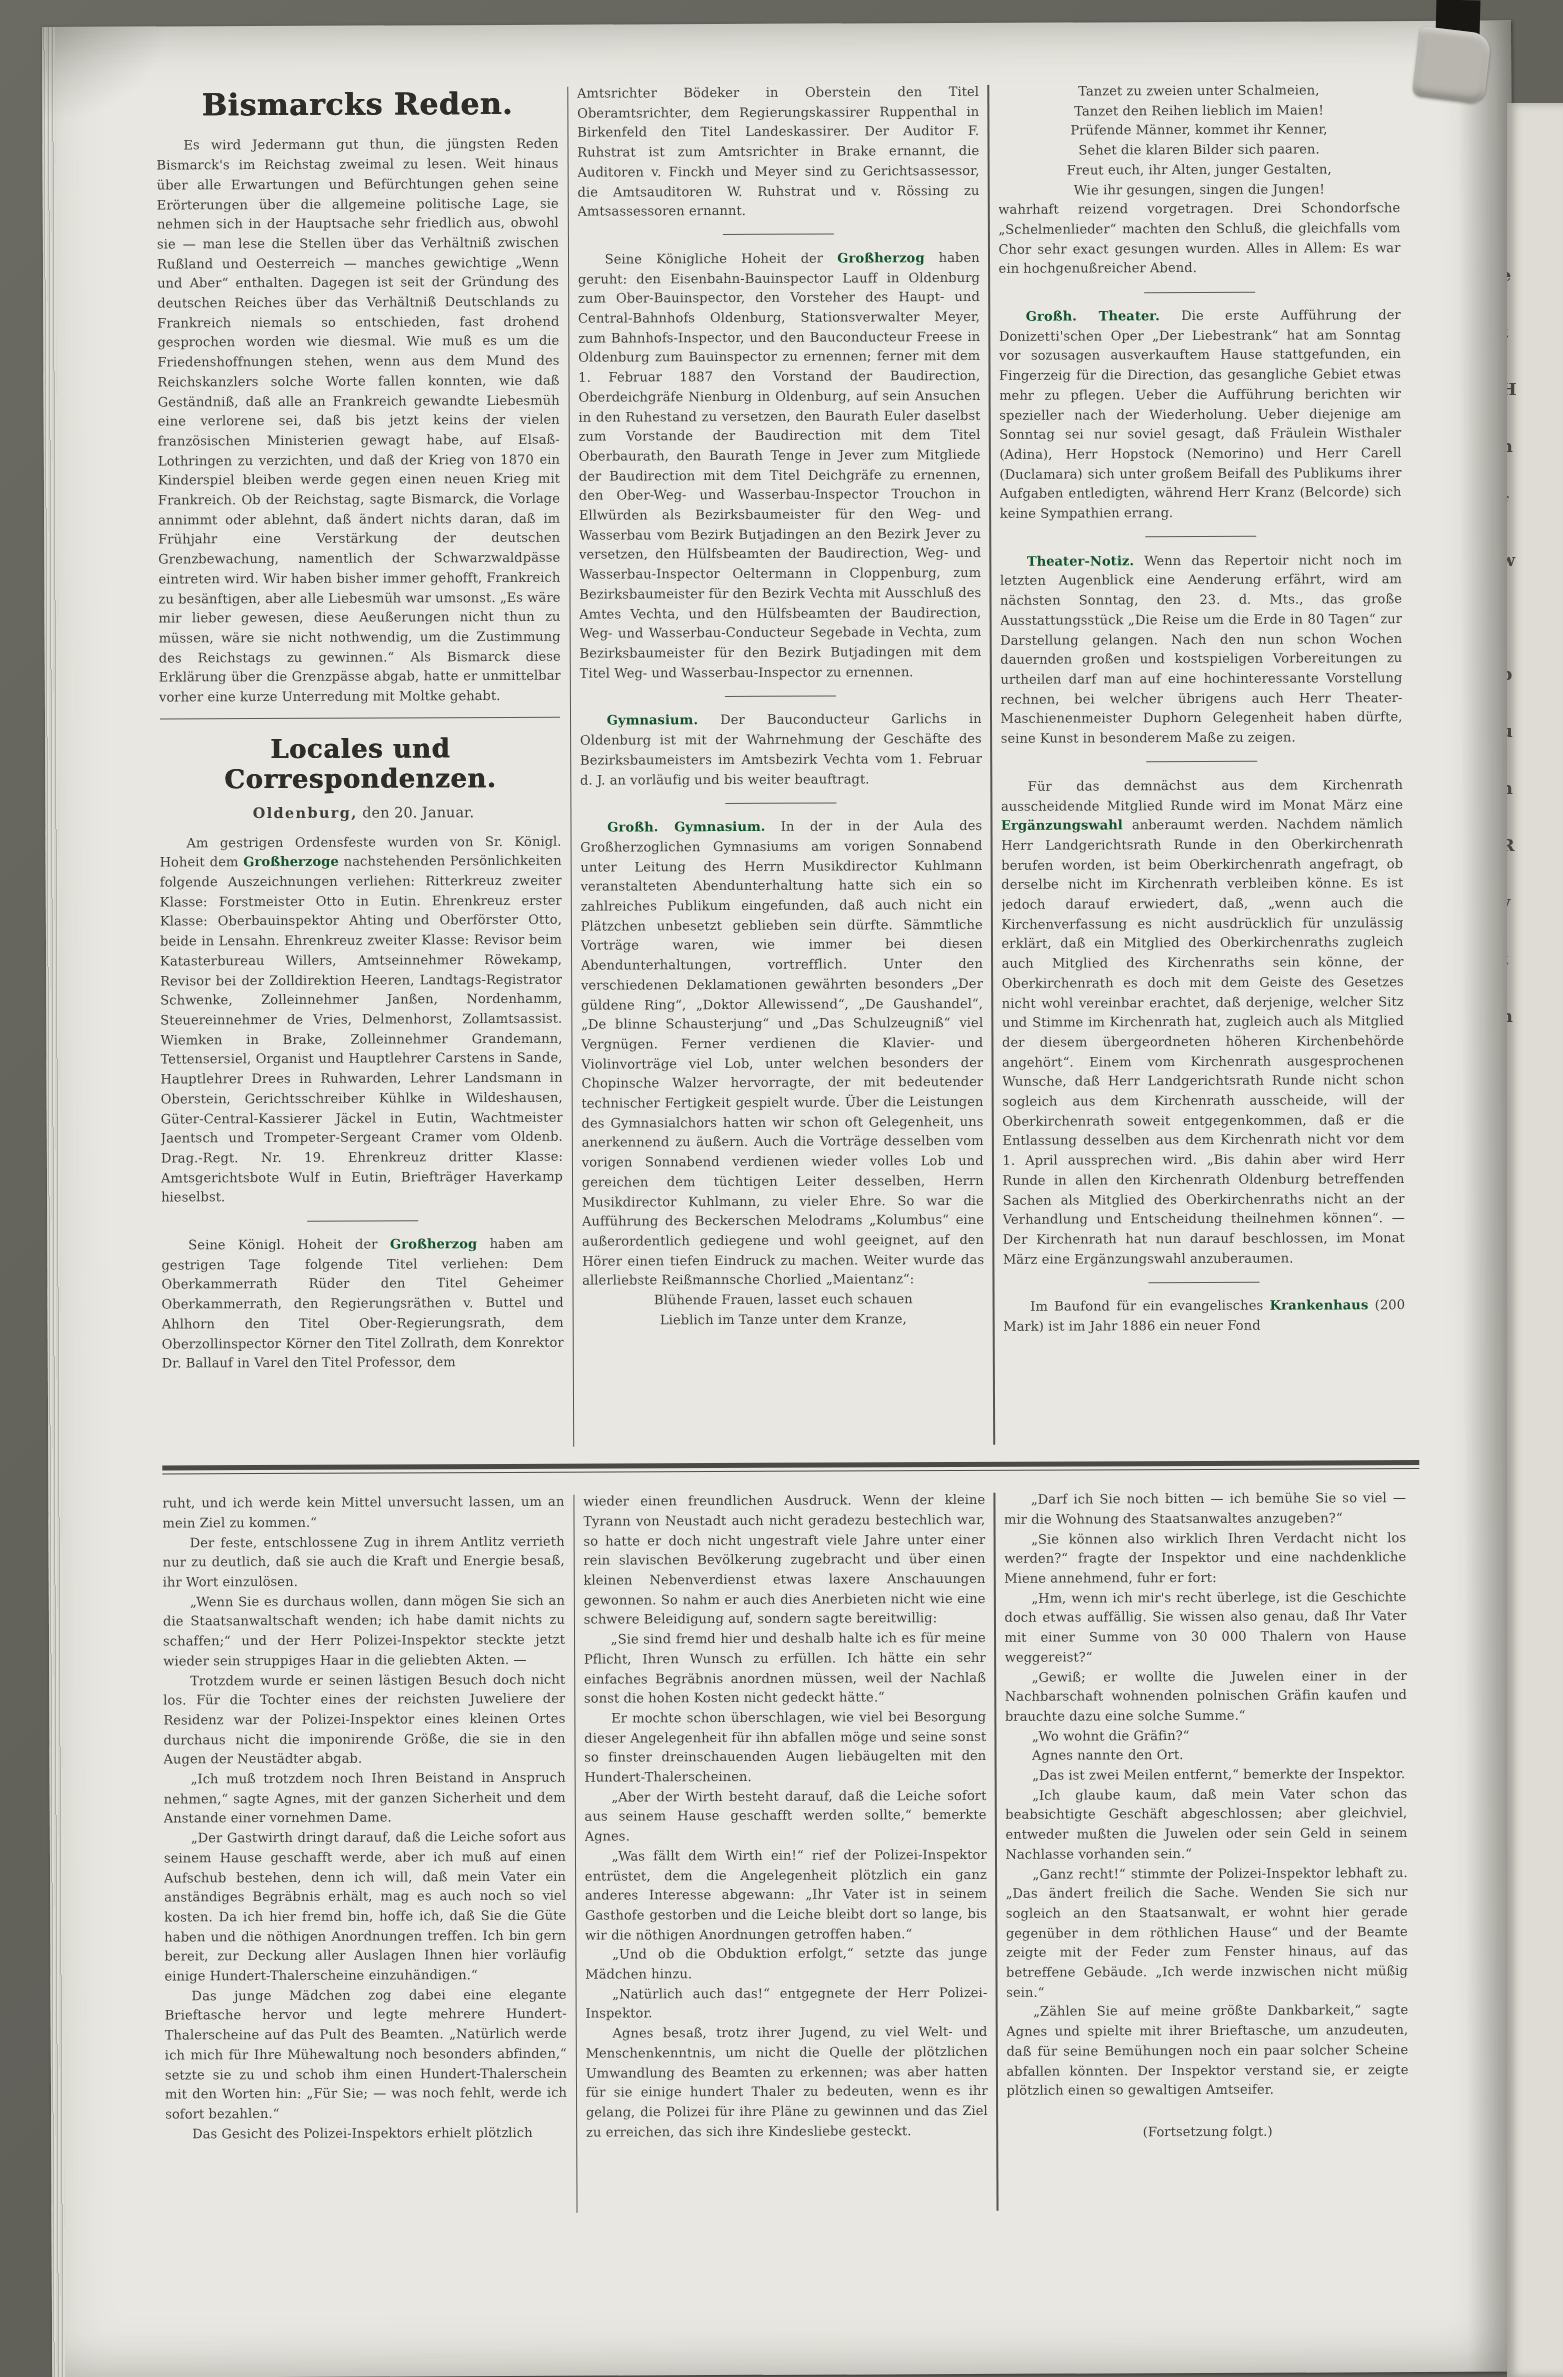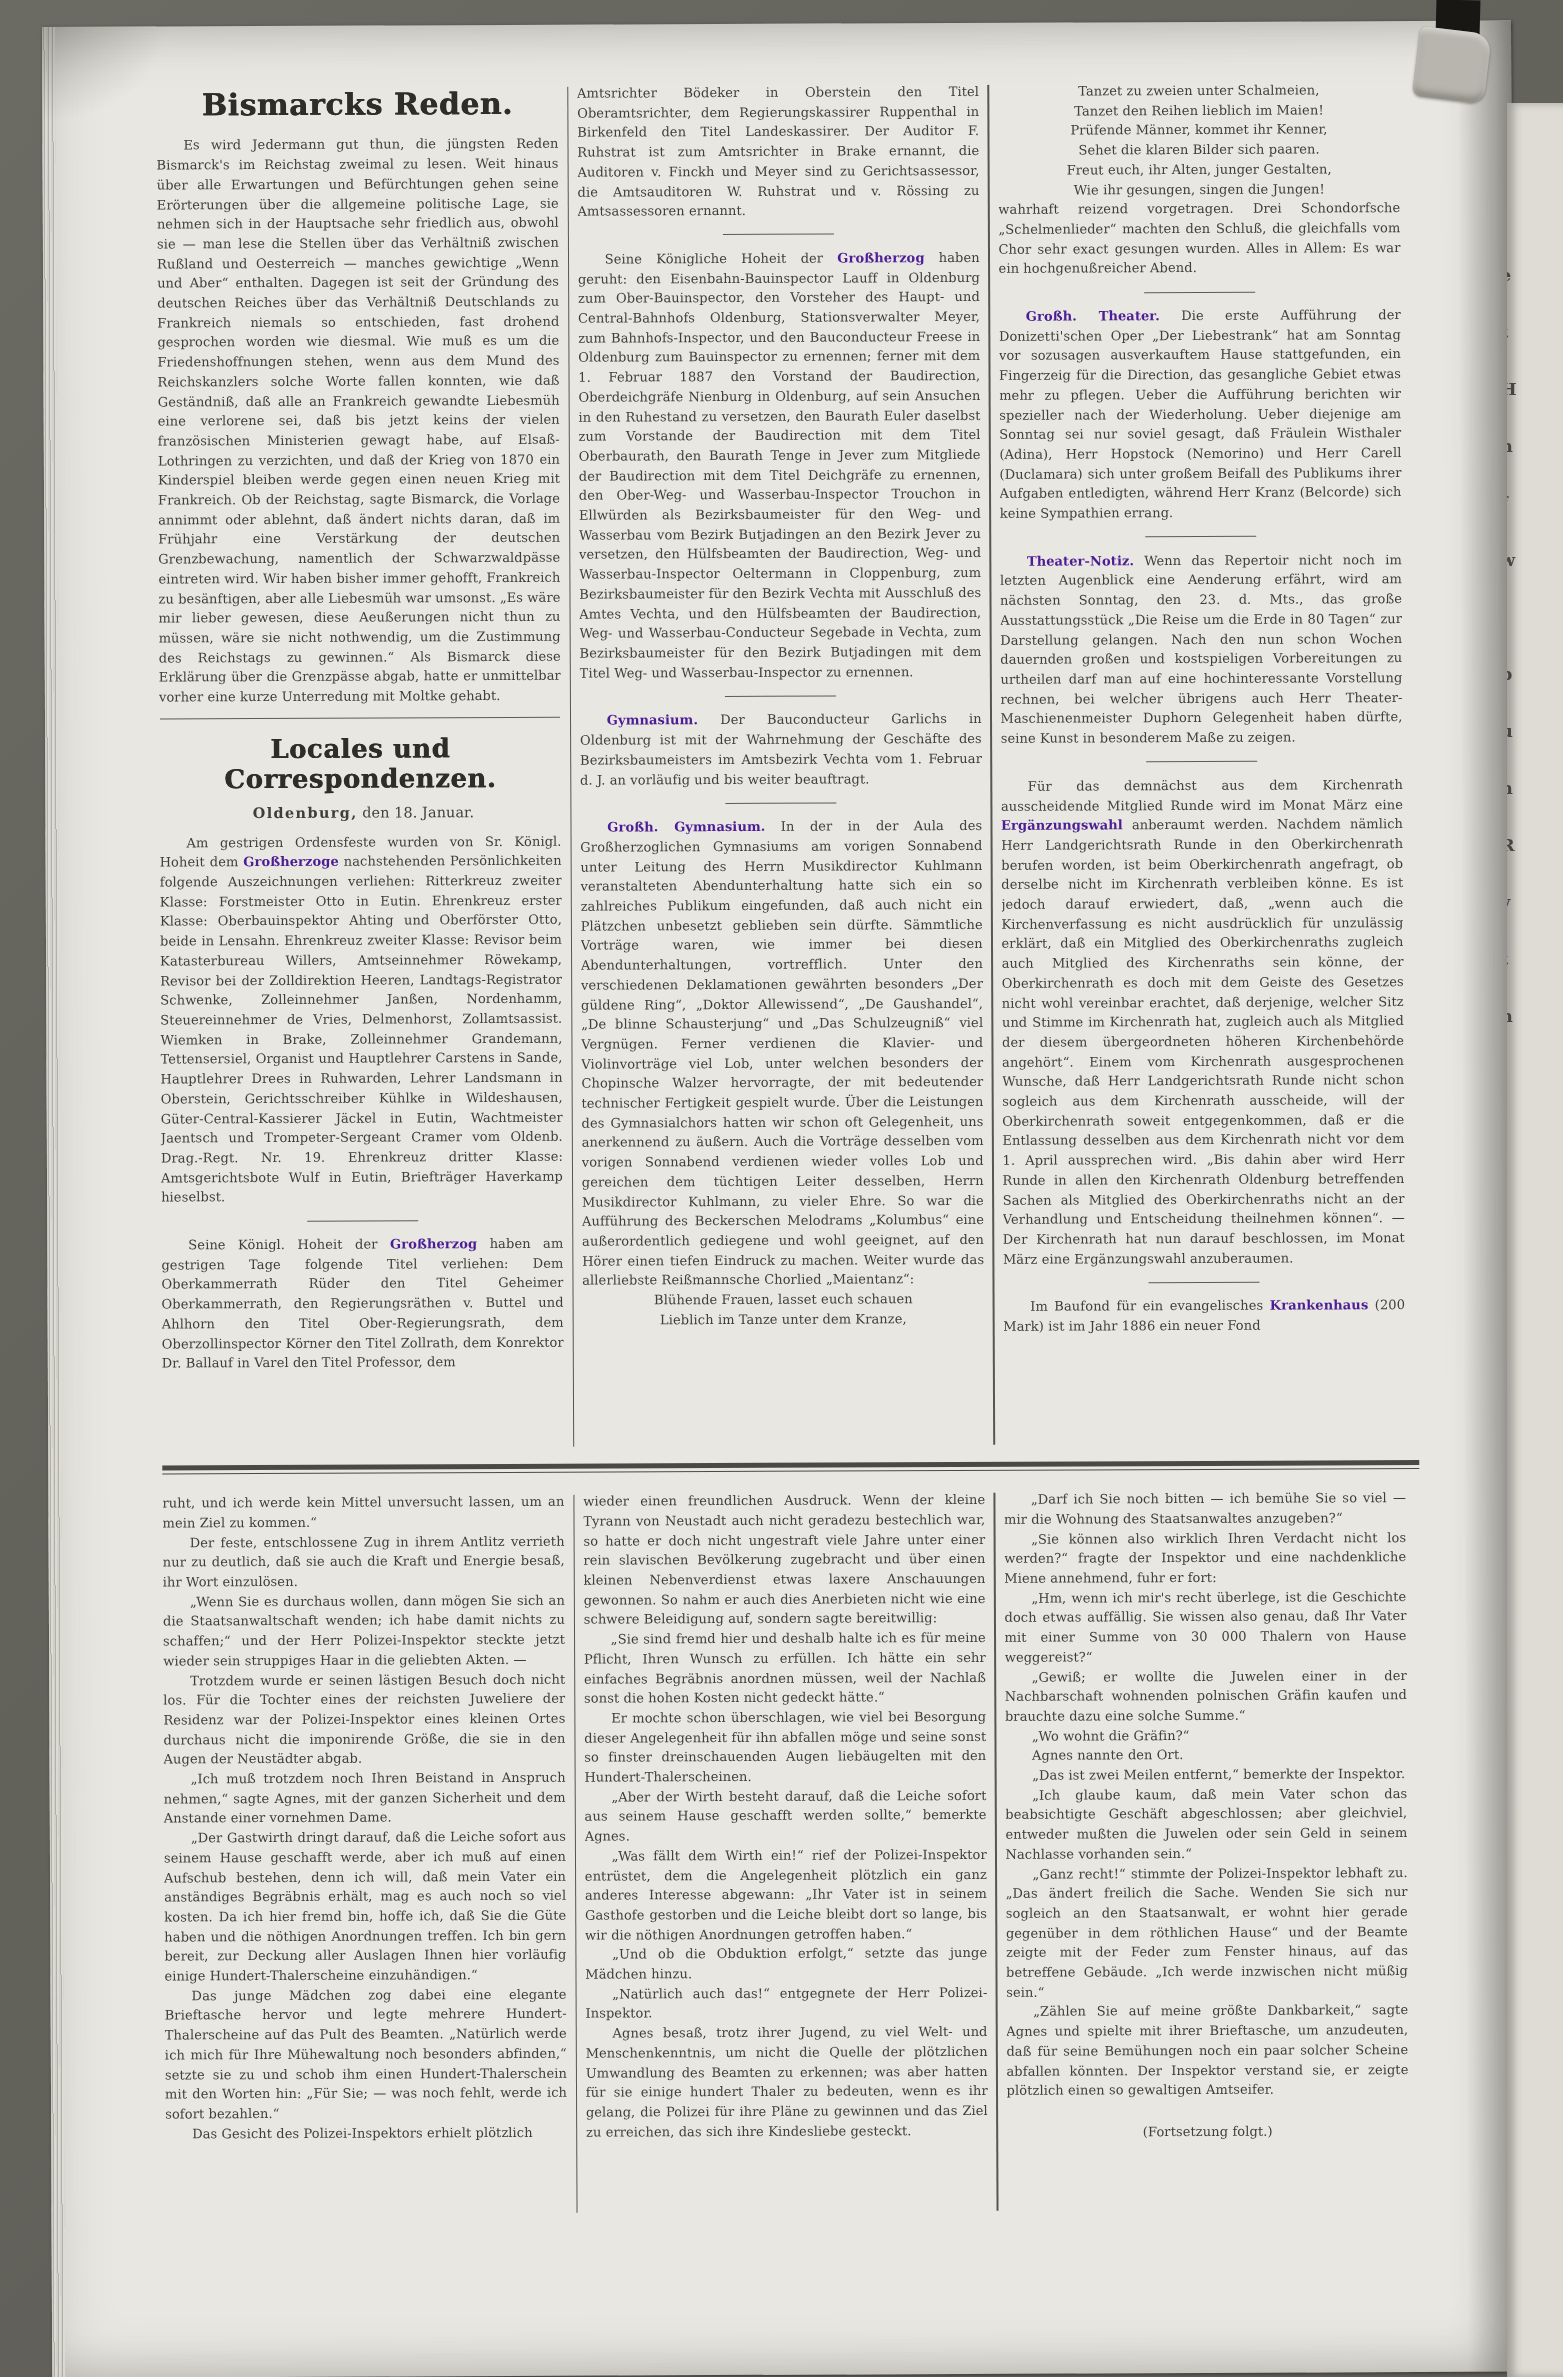--- a/index.html
+++ b/index.html
@@ -40,21 +40,21 @@
     position:absolute;left:114px;top:59px;width:1257px;
     color:#3f3e39;font-size:13px;line-height:19.7px;letter-spacing:0.1px;
   }
   .cols{display:flex;align-items:stretch;}
   .col{width:402px;overflow:hidden;flex:0 0 auto;}
   .colrule{flex:0 0 1.4px;background:#57564f;margin:2.9px 8.7px 0 8.7px;}
   .sec1 .col{height:1363px;}
   .sec2 .col{height:721px;}
   .para{text-align:justify;text-indent:27px;margin:0;}
   .para.cont{text-indent:0;}
-  b.inkbold{color:#4c1d95;}
+  b.inkbold{color:#14532d;}
   .art-title{font-weight:bold;text-align:center;font-size:30px;line-height:34px;color:#2e2d29;
     margin:2.9px 0 13.5px 0;letter-spacing:0.5px;text-shadow:0.5px 0 0 #2e2d29;}
   .sec-header{font-weight:bold;text-align:center;font-size:26px;line-height:30px;color:#2e2d29;
     margin:14.4px 0 9.6px 0;letter-spacing:0.5px;text-shadow:0.5px 0 0 #2e2d29;}
   .dateline{text-align:center;margin:0 0 8.7px 0;font-size:14.4px;}
   .dateline .city{font-weight:bold;letter-spacing:1.4px;margin-left:6px;}
   .div-full{border-top:1.4px solid #5c5b54;margin:11.5px 1px;}
   .div-short{width:111px;border-top:1.4px solid #5c5b54;margin:13.5px auto;}
   .poemline{text-align:center;text-indent:0;margin:0;}
   .main-sep{margin:17.3px 0 2.9px 0;border-top:5.3px solid #4a4943;}
@@ -75,21 +75,21 @@
   <div class="print">
 
     <div class="cols sec1">
 
       <div class="col">
         <div class="art-title">Bismarcks Reden.</div>
         <p class="para">Es wird Jedermann gut thun, die jüngsten Reden Bismarck's im Reichstag zweimal zu lesen. Weit hinaus über alle Erwartungen und Befürchtungen gehen seine Erörterungen über die allgemeine politische Lage, sie nehmen sich in der Hauptsache sehr friedlich aus, obwohl sie — man lese die Stellen über das Verhältniß zwischen Rußland und Oesterreich — manches gewichtige „Wenn und Aber“ enthalten. Dagegen ist seit der Gründung des deutschen Reiches über das Verhältniß Deutschlands zu Frankreich niemals so entschieden, fast drohend gesprochen worden wie diesmal. Wie muß es um die Friedenshoffnungen stehen, wenn aus dem Mund des Reichskanzlers solche Worte fallen konnten, wie daß Geständniß, daß alle an Frankreich gewandte Liebesmüh eine verlorene sei, daß bis jetzt keins der vielen französischen Ministerien gewagt habe, auf Elsaß-Lothringen zu verzichten, und daß der Krieg von 1870 ein Kinderspiel bleiben werde gegen einen neuen Krieg mit Frankreich. Ob der Reichstag, sagte Bismarck, die Vorlage annimmt oder ablehnt, daß ändert nichts daran, daß im Frühjahr eine Verstärkung der deutschen Grenzbewachung, namentlich der Schwarzwaldpässe eintreten wird. Wir haben bisher immer gehofft, Frankreich zu besänftigen, aber alle Liebesmüh war umsonst. „Es wäre mir lieber gewesen, diese Aeußerungen nicht thun zu müssen, wäre sie nicht nothwendig, um die Zustimmung des Reichstags zu gewinnen.“ Als Bismarck diese Erklärung über die Grenzpässe abgab, hatte er unmittelbar vorher eine kurze Unterredung mit Moltke gehabt.</p>
         <div class="div-full"></div>
         <div class="sec-header">Locales und Correspondenzen.</div>
         <div class="dateline">
-          <span class="city">Oldenburg,</span><span> den 18. Januar.</span>
+          <span class="city">Oldenburg,</span><span> den 20. Januar.</span>
         </div>
         <p class="para"><span>Am gestrigen Ordensfeste wurden von Sr. Königl. Hoheit dem </span><b class="inkbold">Großherzoge</b><span> nachstehenden Persönlichkeiten folgende Auszeichnungen verliehen: Ritterkreuz zweiter Klasse: Forstmeister Otto in Eutin. Ehrenkreuz erster Klasse: Oberbauinspektor Ahting und Oberförster Otto, beide in Lensahn. Ehrenkreuz zweiter Klasse: Revisor beim Katasterbureau Willers, Amtseinnehmer Röwekamp, Revisor bei der Zolldirektion Heeren, Landtags-Registrator Schwenke, Zolleinnehmer Janßen, Nordenhamm, Steuereinnehmer de Vries, Delmenhorst, Zollamtsassist. Wiemken in Brake, Zolleinnehmer Grandemann, Tettensersiel, Organist und Hauptlehrer Carstens in Sande, Hauptlehrer Drees in Ruhwarden, Lehrer Landsmann in Oberstein, Gerichtsschreiber Kühlke in Wildeshausen, Güter-Central-Kassierer Jäckel in Eutin, Wachtmeister Jaentsch und Trompeter-Sergeant Cramer vom Oldenb. Drag.-Regt. Nr. 19. Ehrenkreuz dritter Klasse: Amtsgerichtsbote Wulf in Eutin, Briefträger Haverkamp hieselbst.</span></p>
         <div class="div-short"></div>
         <p class="para"><span>Seine Königl. Hoheit der </span><b class="inkbold">Großherzog</b><span> haben am gestrigen Tage folgende Titel verliehen: Dem Oberkammerrath Rüder den Titel Geheimer Oberkammerrath, den Regierungsräthen v. Buttel und Ahlhorn den Titel Ober-Regierungsrath, dem Oberzollinspector Körner den Titel Zollrath, dem Konrektor Dr. Ballauf in Varel den Titel Professor, dem</span></p>
       </div>
 
       <div class="colrule"></div>
 
       <div class="col">
         <p class="para cont">Amtsrichter Bödeker in Oberstein den Titel Oberamtsrichter, dem Regierungskassirer Ruppenthal in Birkenfeld den Titel Landeskassirer. Der Auditor F. Ruhstrat ist zum Amtsrichter in Brake ernannt, die Auditoren v. Finckh und Meyer sind zu Gerichtsassessor, die Amtsauditoren W. Ruhstrat und v. Rössing zu Amtsassessoren ernannt.</p>

